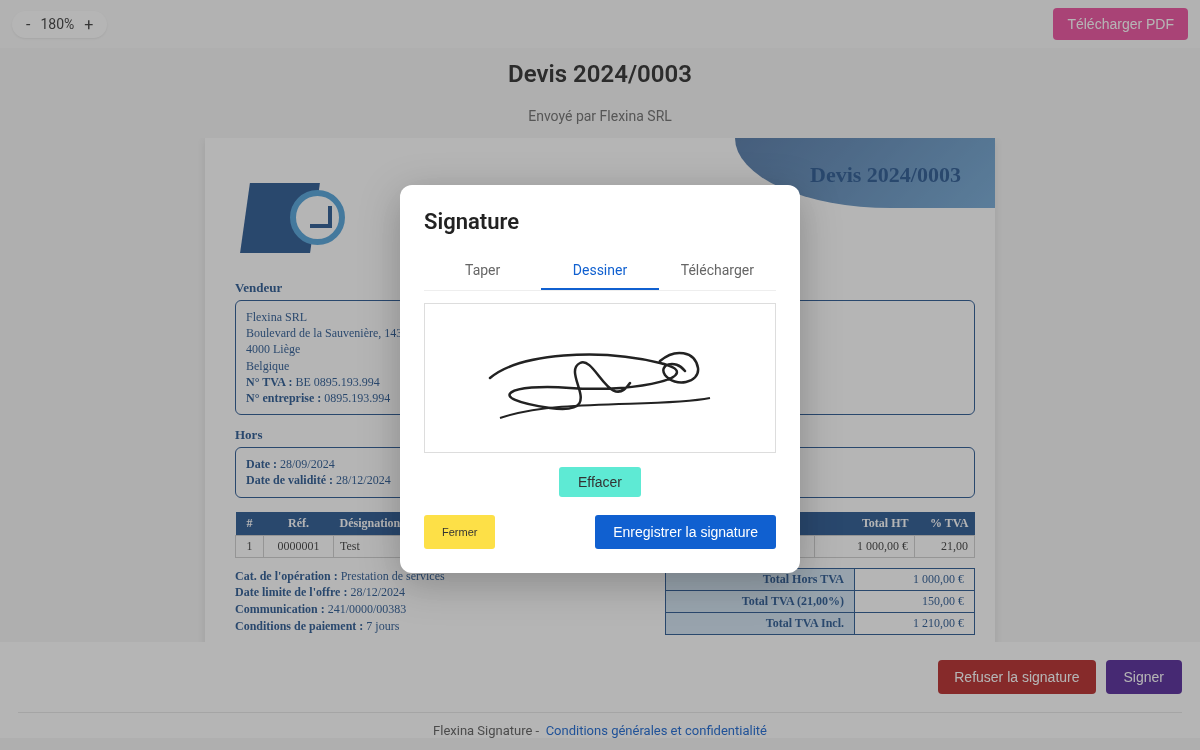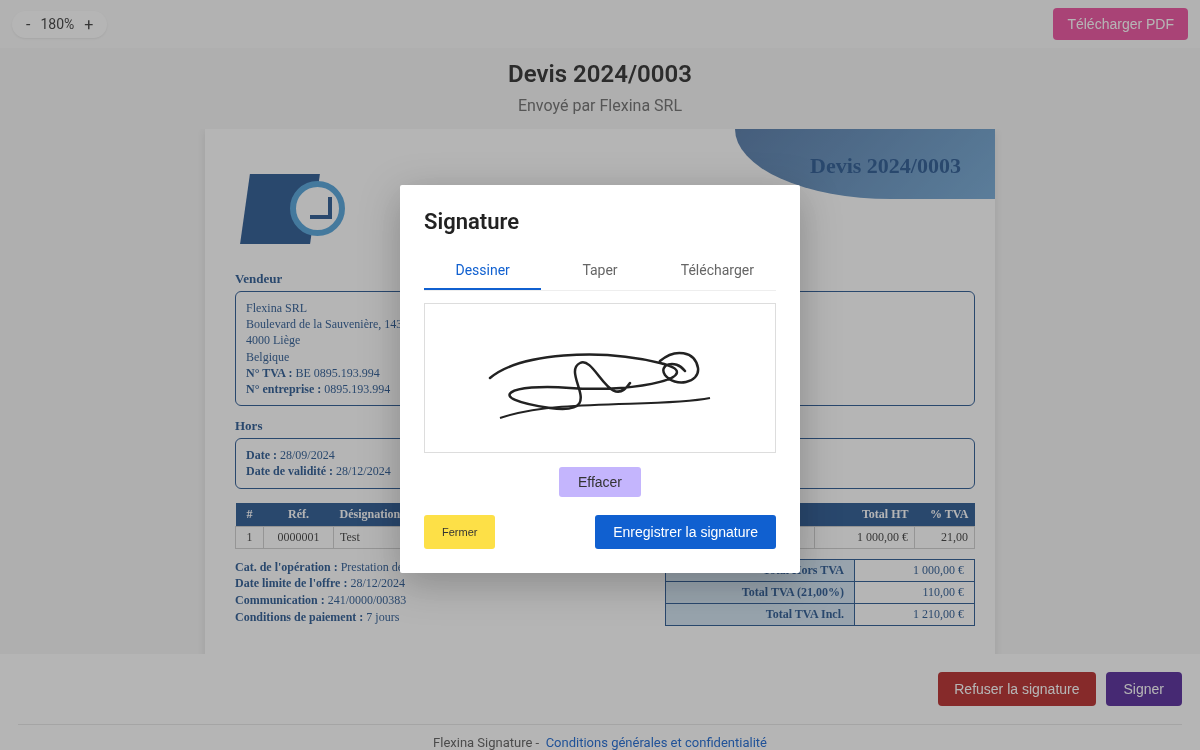--- a/index.html
+++ b/index.html
@@ -41,21 +41,21 @@
   font-size: 14px;
   cursor: pointer;
 }
 
 
 .header-area {
   text-align: center;
   padding: 12px 0 14px;
 }
 .header-title { font-size: 24px; color: #222; font-weight: 600; }
-.header-subtitle { font-size: 16px; color: #666; margin-top: 8px; }
+.header-subtitle { font-size: 14px; color: #666; margin-top: 20px; }
 
 
 .scroll-area {
   height: 530px;
   overflow-y: auto;
   padding: 0 12px;
 }
 .scroll-area::-webkit-scrollbar { width: 10px; }
 .scroll-area::-webkit-scrollbar-thumb { background: #bbb; border-radius: 5px; }
 .scroll-area::-webkit-scrollbar-track { background: transparent; }
@@ -190,21 +190,21 @@
 }
 .totals-table td.value {
   color: #1e4f8c;
   text-align: right;
   width: 120px;
 }
 
 
 .bottombar {
   position: absolute;
-  bottom: 0; left: 0; right: 0;
+  bottom: 12px; left: 0; right: 0;
   height: 96px;
   background: #fff;
 }
 .bottombar-actions {
   display: flex;
   justify-content: flex-end;
   gap: 10px;
   padding: 18px 18px 0;
 }
 .refuse-btn {
@@ -244,21 +244,21 @@
 }
 
 
 .modal {
   position: absolute;
   top: 185px;
   left: 50%;
   transform: translateX(-50%);
   width: 400px;
   background: #fff;
-  border-radius: 2px;
+  border-radius: 12px;
   box-shadow: 0 10px 40px rgba(0,0,0,0.25);
   padding: 24px;
   z-index: 60;
 }
 .modal-title { font-size: 22px; font-weight: 600; color: #222; }
 .modal-tabs {
   display: flex;
   margin-top: 18px;
   border-bottom: 1px solid #eee;
 }
@@ -278,21 +278,21 @@
   border: 1px solid #ddd;
   height: 150px;
   margin-top: 12px;
   display: flex;
   align-items: center;
   justify-content: center;
   background: #fff;
 }
 .clear-row { text-align: center; margin-top: 14px; }
 .clear-btn {
-  background: #c4b5fd;
+  background: #5eead4;
   border: none;
   padding: 7px 19px;
   font-size: 14px;
   border-radius: 3px;
   cursor: pointer;
   color: #333;
 }
 .modal-actions {
   display: flex;
   justify-content: space-between;
@@ -390,21 +390,21 @@
         <div><b>Conditions de paiement :</b> <span>7 jours</span></div>
       </div>
       <table class="totals-table">
         <tbody>
             <tr>
               <td class="label">Total Hors TVA</td>
               <td class="value">1 000,00 €</td>
             </tr>
         <tr>
               <td class="label">Total TVA (21,00%)</td>
-              <td class="value">110,00 €</td>
+              <td class="value">150,00 €</td>
             </tr>
         <tr>
               <td class="label">Total TVA Incl.</td>
               <td class="value">1 210,00 €</td>
             </tr>
       </tbody>
         </table>
     </div>
   </div>
 </div>
@@ -418,22 +418,22 @@
     <span>Flexina Signature -</span>
     &nbsp;<a href="#">Conditions générales et confidentialité</a>
   </div>
 </div>
 
 <div class="overlay"></div>
 
 <div class="modal">
   <div class="modal-title">Signature</div>
   <div class="modal-tabs">
+    <div class="modal-tab">Taper</div>
     <div class="modal-tab active">Dessiner</div>
-    <div class="modal-tab">Taper</div>
     <div class="modal-tab">Télécharger</div>
   </div>
   <div class="signature-pad">
     <svg width="280" height="110" viewBox="0 0 280 110">
       <path d="M 30 55 C 60 30, 140 25, 200 40 C 250 52, 180 70, 110 65 C 50 60, 20 75, 90 85 C 150 93, 100 50, 120 40 C 135 32, 150 90, 170 60
                M 200 38 C 215 25, 235 28, 238 45 C 240 60, 215 65, 205 52 C 198 42, 215 35, 225 48" stroke="#222" stroke-width="2.5" fill="none" stroke-linecap="round"></path>
       <path d="M 40 95 C 100 75, 200 85, 250 75" stroke="#222" stroke-width="2" fill="none"></path>
     </svg>
   </div>
   <div class="clear-row">

